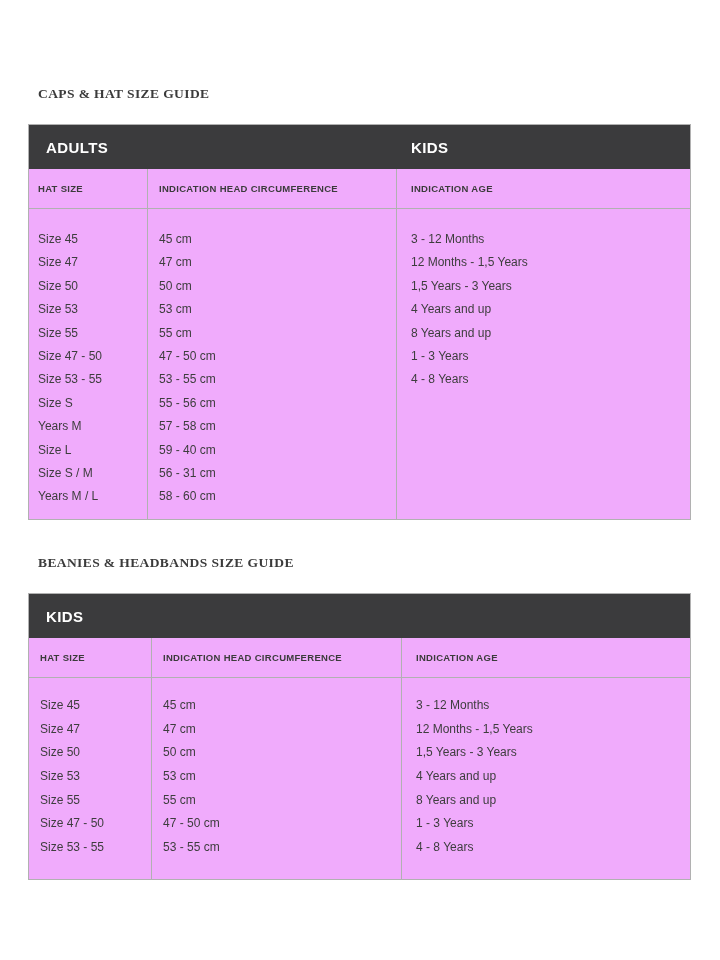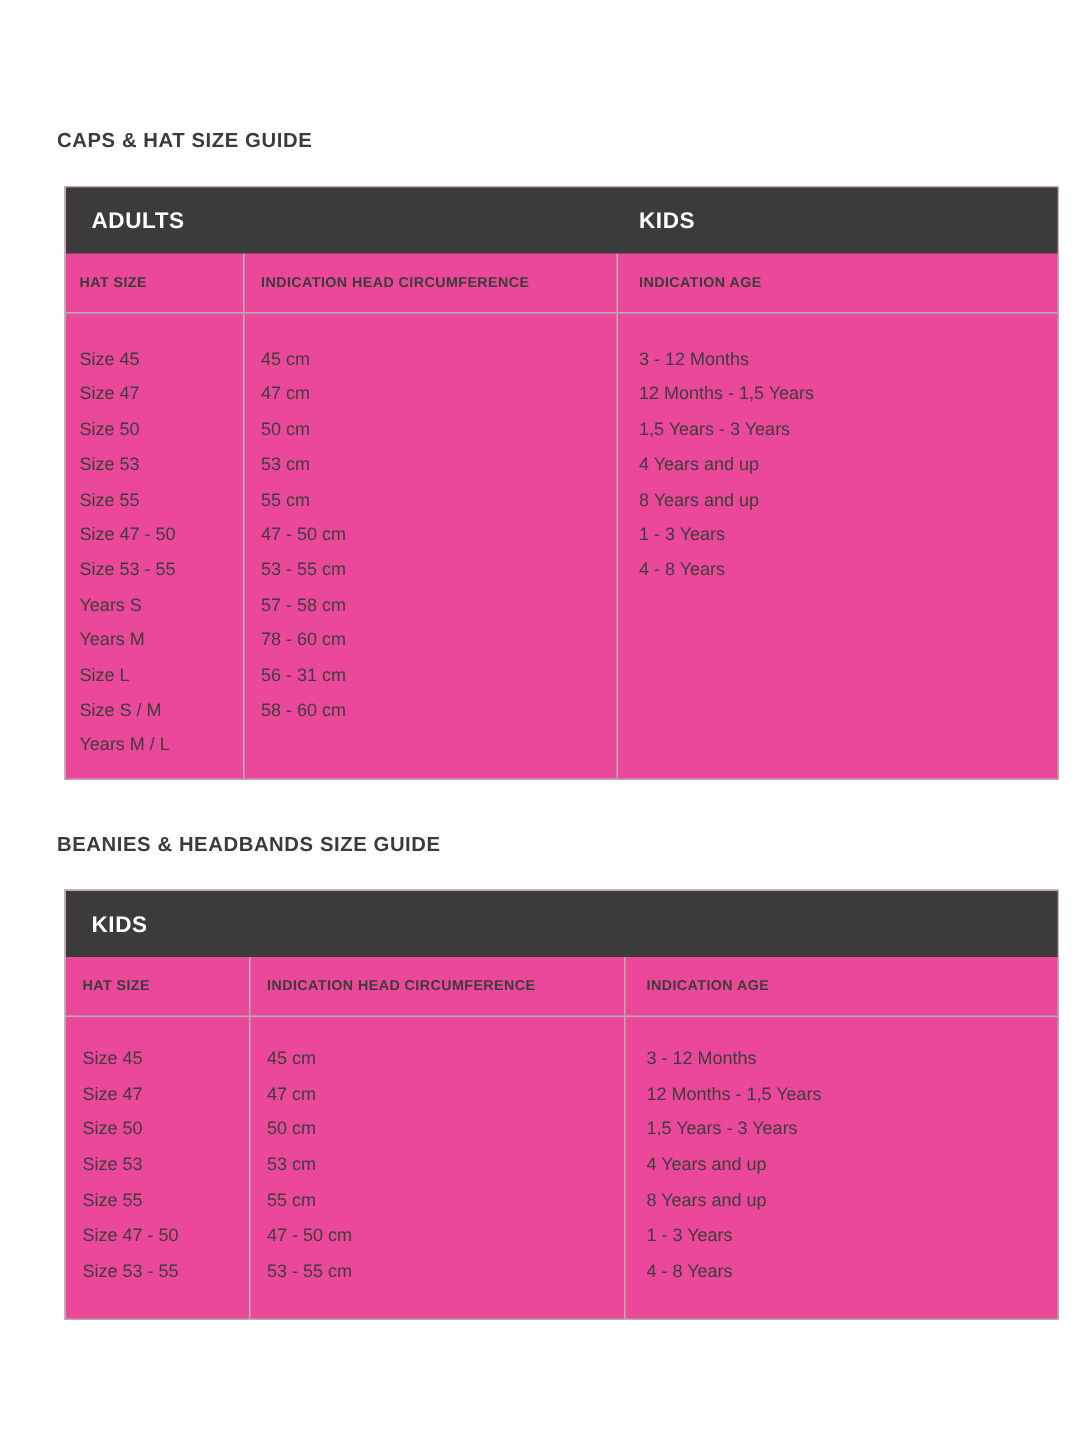--- a/index.html
+++ b/index.html
@@ -12,28 +12,29 @@
   }
   .page { padding-top:86px; }
 
   .section-title {
     margin-left:38px;
     font-size:13.5px;
     font-weight:700;
     letter-spacing:0.4px;
     color:#3b3b3b;
     line-height:16px;
+    font-family:Liberation Serif, serif;
   }
 
   .size-table {
-    margin-left:43px;
+    margin-left:28px;
     width:663px;
     box-sizing:border-box;
     border:1px solid #b1b1b1;
-    background:#ec4899;
+    background:#f0abfc;
   }
   .tbl-1 { margin-top:22px; }
   .tbl-2 { margin-top:22px; }
   .title-2 { margin-top:35px; }
 
   .group-header {
     height:44px;
     display:flex;
     align-items:center;
     background:#3b3b3d;
@@ -118,36 +119,37 @@
 
     <div class="tbody">
       <div class="col c1">
         <div class="row">Size 45</div>
         <div class="row">Size 47</div>
         <div class="row">Size 50</div>
         <div class="row">Size 53</div>
         <div class="row">Size 55</div>
         <div class="row">Size 47 - 50</div>
         <div class="row">Size 53 - 55</div>
-        <div class="row">Years S</div>
+        <div class="row">Size S</div>
         <div class="row">Years M</div>
         <div class="row">Size L</div>
         <div class="row">Size S / M</div>
         <div class="row">Years M / L</div>
       </div>
       <div class="col c2">
         <div class="row">45 cm</div>
         <div class="row">47 cm</div>
         <div class="row">50 cm</div>
         <div class="row">53 cm</div>
         <div class="row">55 cm</div>
         <div class="row">47 - 50 cm</div>
         <div class="row">53 - 55 cm</div>
+        <div class="row">55 - 56 cm</div>
         <div class="row">57 - 58 cm</div>
-        <div class="row">78 - 60 cm</div>
+        <div class="row">59 - 40 cm</div>
         <div class="row">56 - 31 cm</div>
         <div class="row">58 - 60 cm</div>
       </div>
       <div class="col c3">
         <div class="row">3 - 12 Months</div>
         <div class="row">12 Months - 1,5 Years</div>
         <div class="row">1,5 Years - 3 Years</div>
         <div class="row">4 Years and up</div>
         <div class="row">8 Years and up</div>
         <div class="row">1 - 3 Years</div>

